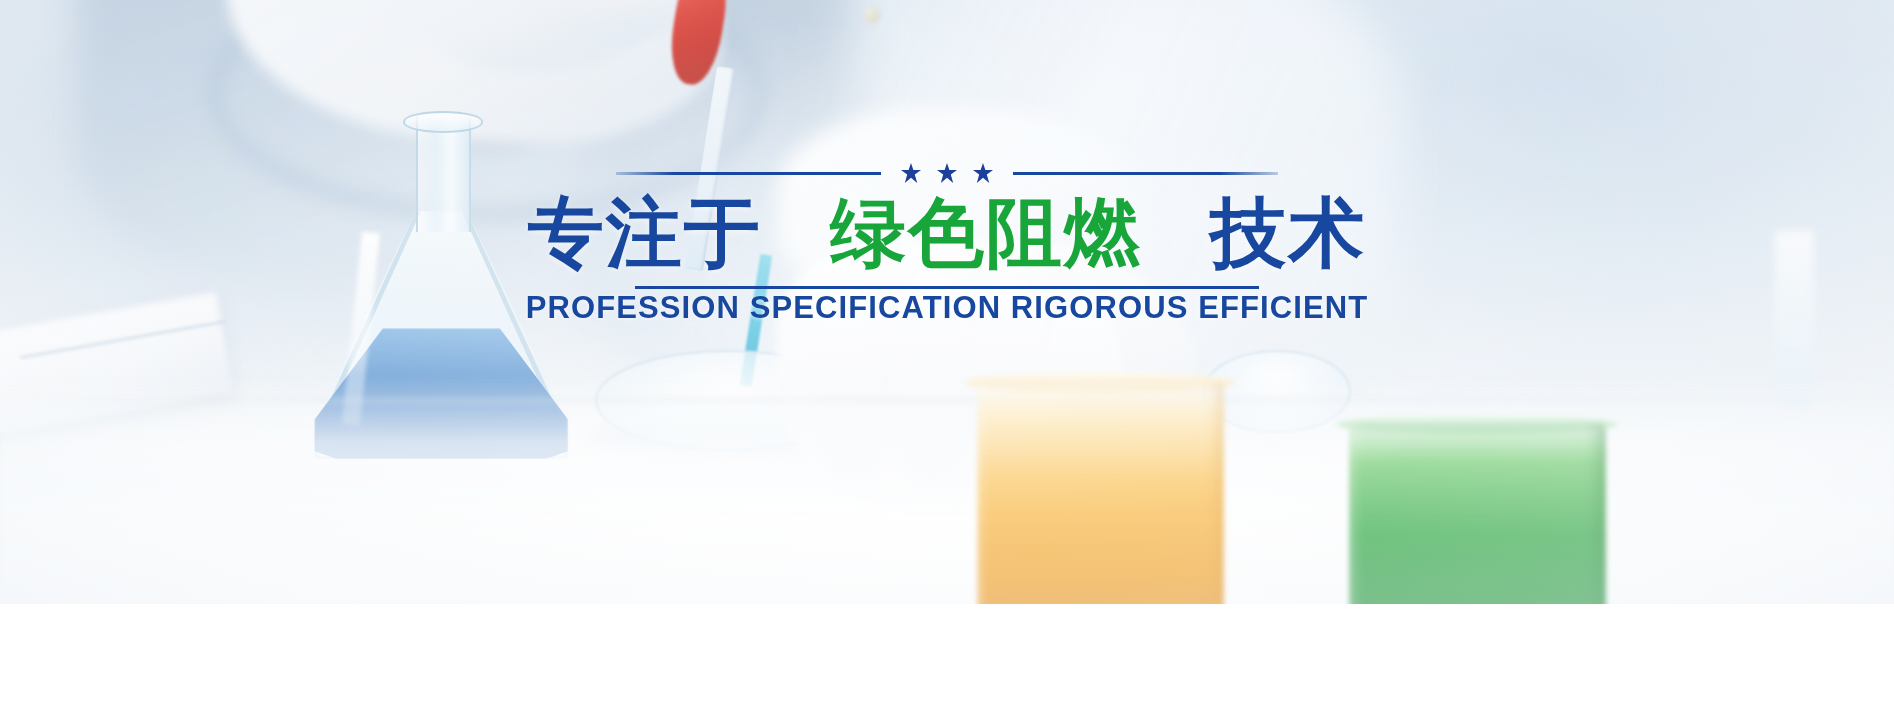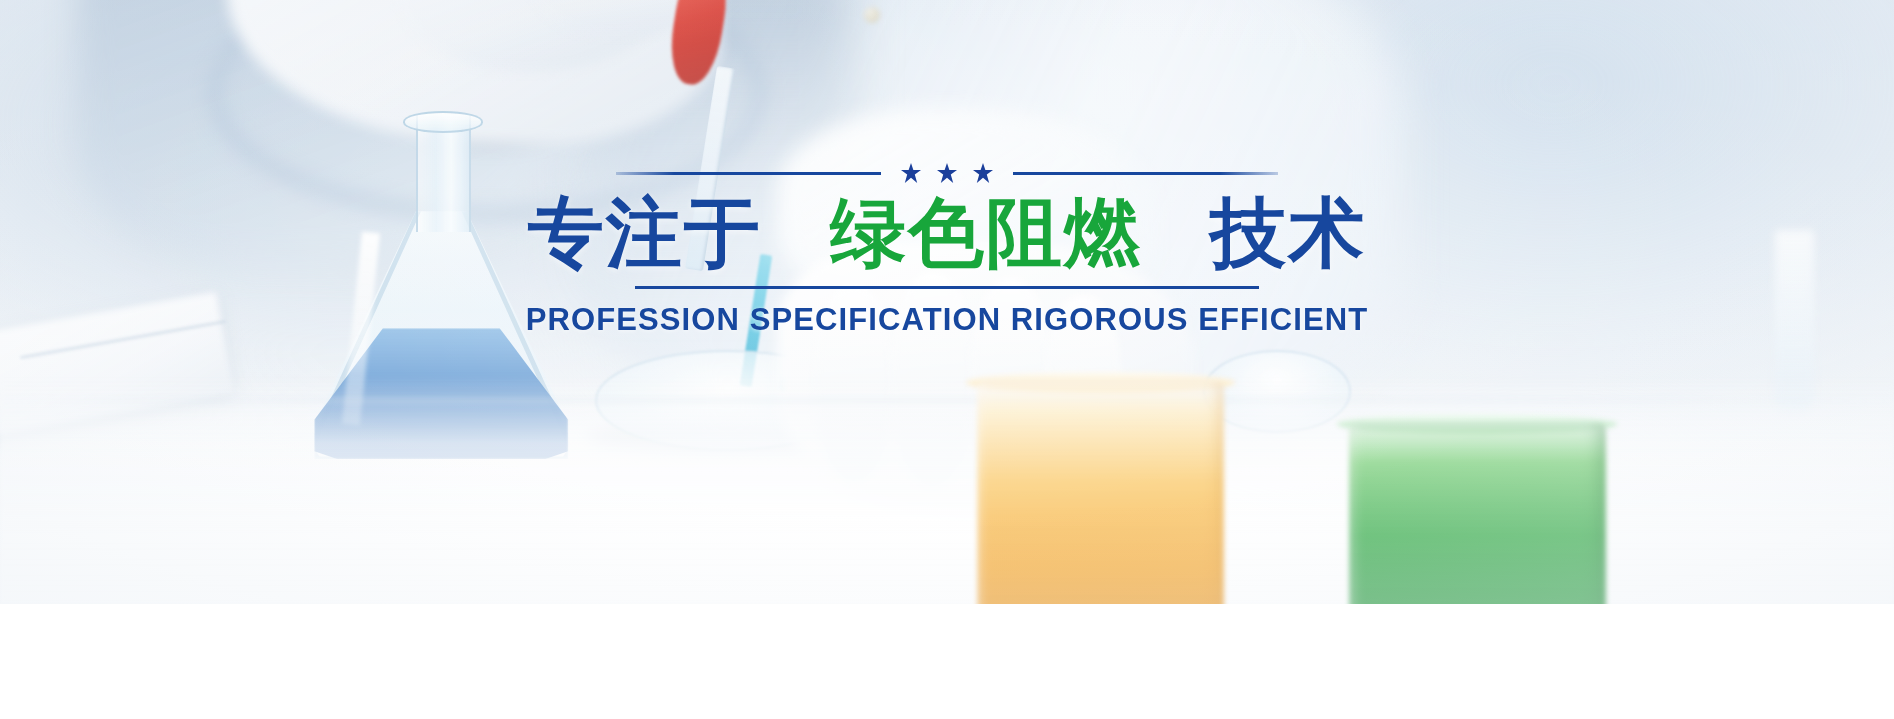--- a/index.html
+++ b/index.html
@@ -344,21 +344,21 @@
   .hl-gap { display: inline-block; width: 22px; }
 
   .underline {
     width: 624px;
     height: 3px;
     margin: 12px auto 0;
     background: #17479e;
   }
 
   .subtitle {
-    margin-top: 13px;
+    margin-top: 1px;
     font-size: 31px;
     font-weight: bold;
     letter-spacing: 1.1px;
     color: #17479e;
     white-space: nowrap;
     text-shadow: 0 1px 4px rgba(255,255,255,0.6);
   }
 
   .tagline {
     margin-top: 41px;

